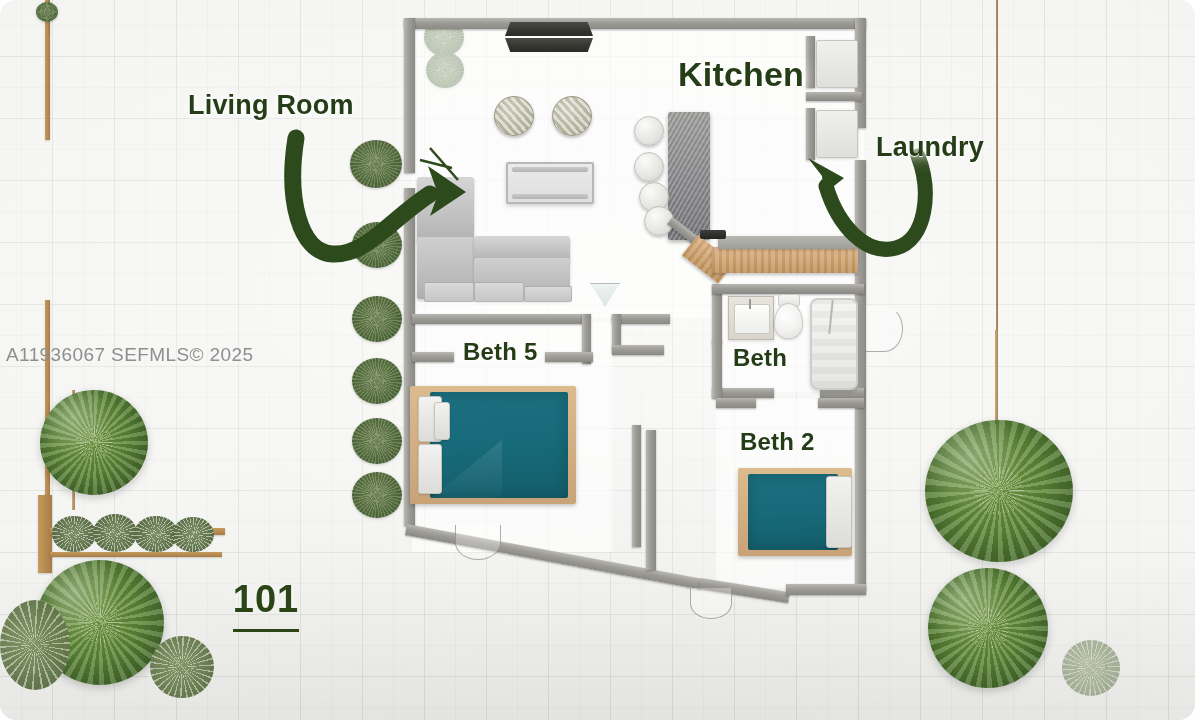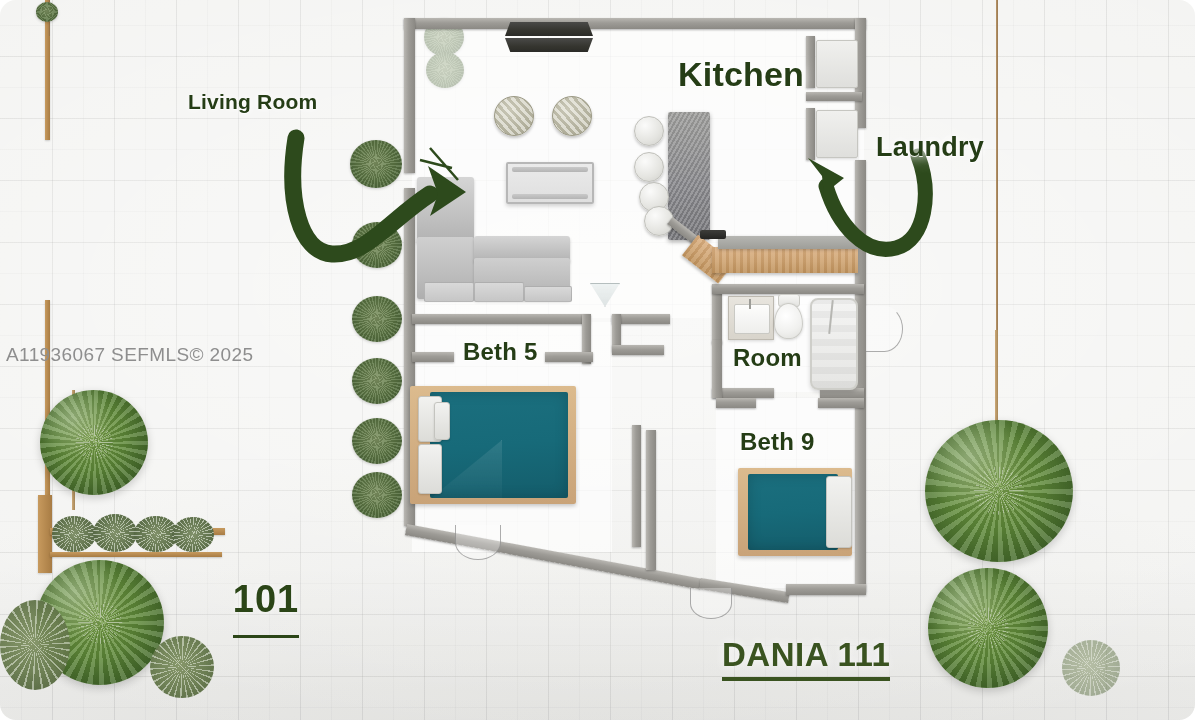--- a/index.html
+++ b/index.html
@@ -246,21 +246,21 @@
   .unit-block {
     position: absolute;
     text-align: center;
     color: #2b4517;
   }
   .unit-num {
     font-size: 38px;
     font-weight: bold;
     letter-spacing: 1px;
     border-bottom: 3px solid #2b4517;
-    padding-bottom: 14px;
+    padding-bottom: 8px;
     display: inline-block;
     text-shadow: 0 0 8px rgba(255,255,255,0.8);
   }
   .unit-area {
     font-size: 22px;
     font-weight: bold;
     border-bottom: 2px solid #2b4517;
     display: inline-block;
     margin-top: 14px;
     padding-bottom: 1px;
@@ -503,29 +503,28 @@
       <path d="M16 18 C 6 80, 20 132, 52 134 C 86 136, 110 100, 150 74" fill="none" stroke="#2d4a1c" stroke-width="17" stroke-linecap="round"></path>
       <path d="M148 46 L 186 72 L 150 96 L 158 74 Z" fill="#2d4a1c"></path>
       <path d="M150 28 L 178 60 M 140 40 L 172 48" stroke="#2d4a1c" stroke-width="2.5" fill="none"></path>
     </svg>
 
     <svg class="arrow-svg" style="left:800px; top:148px;" width="140" height="120" viewBox="0 0 140 120">
       <path d="M118 8 C 132 44, 126 92, 96 100 C 66 108, 38 78, 26 38" fill="none" stroke="#2d4a1c" stroke-width="15" stroke-linecap="round"></path>
       <path d="M8 10 L 44 30 L 24 46 L 22 28 Z" fill="#2d4a1c"></path>
     </svg>
 
-    <div class="room-label" style="left:188px; top:90px; font-size:21px;">Living Room</div>
+    <div class="room-label" style="left:188px; top:90px; font-size:27px;">Living Room</div>
     <div class="room-label" style="left:678px; top:55px; font-size:34px;">Kitchen</div>
     <div class="room-label" style="left:876px; top:132px; font-size:27px;">Laundry</div>
     <div class="room-label" style="left:463px; top:338px; font-size:24px;">Beth 5</div>
-    <div class="room-label" style="left:733px; top:344px; font-size:24px;">Room</div>
-    <div class="room-label" style="left:740px; top:428px; font-size:24px;">Beth 9</div>
+    <div class="room-label" style="left:733px; top:344px; font-size:24px;">Beth</div>
+    <div class="room-label" style="left:740px; top:428px; font-size:24px;">Beth 2</div>
 
     <div class="unit-block" style="left:196px; top:578px; width:140px;">
       <div><span class="unit-num">101</span></div>
     </div>
 
-    <div class="plan-title" style="left:722px; top:636px;">DANIA 111</div>
 
     <div class="watermark" style="left:6px; top:344px;">A11936067  SEFMLS© 2025</div>
 
   </div>
 </div>
 
 </body></html>

